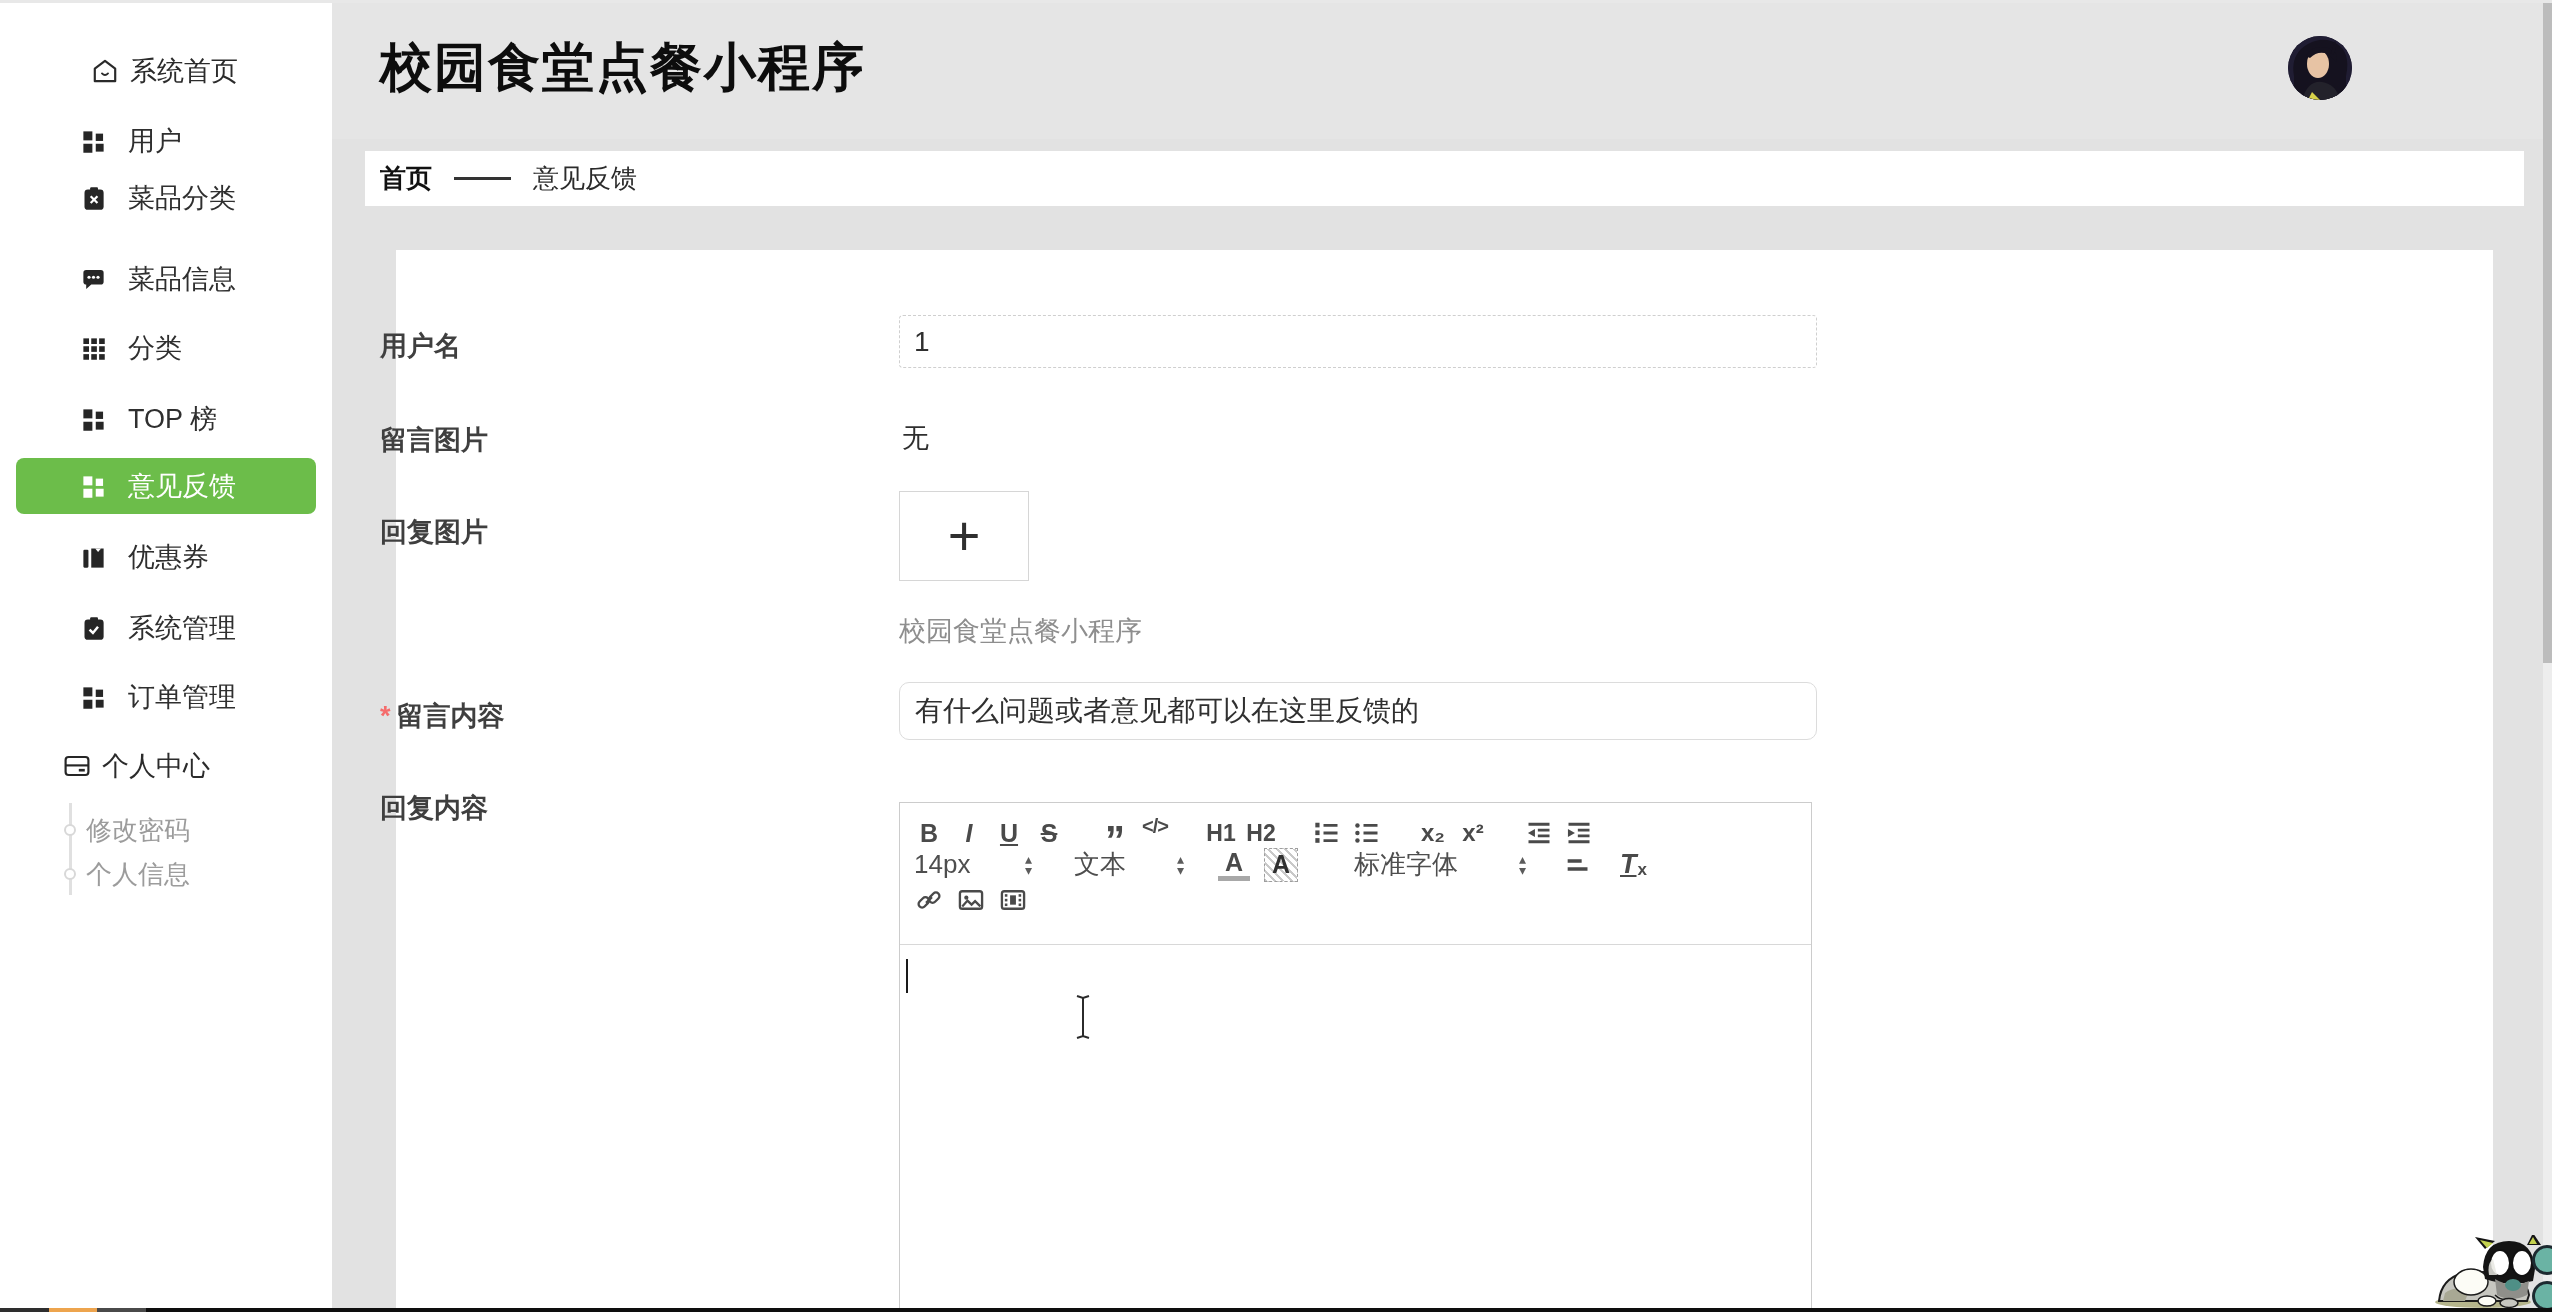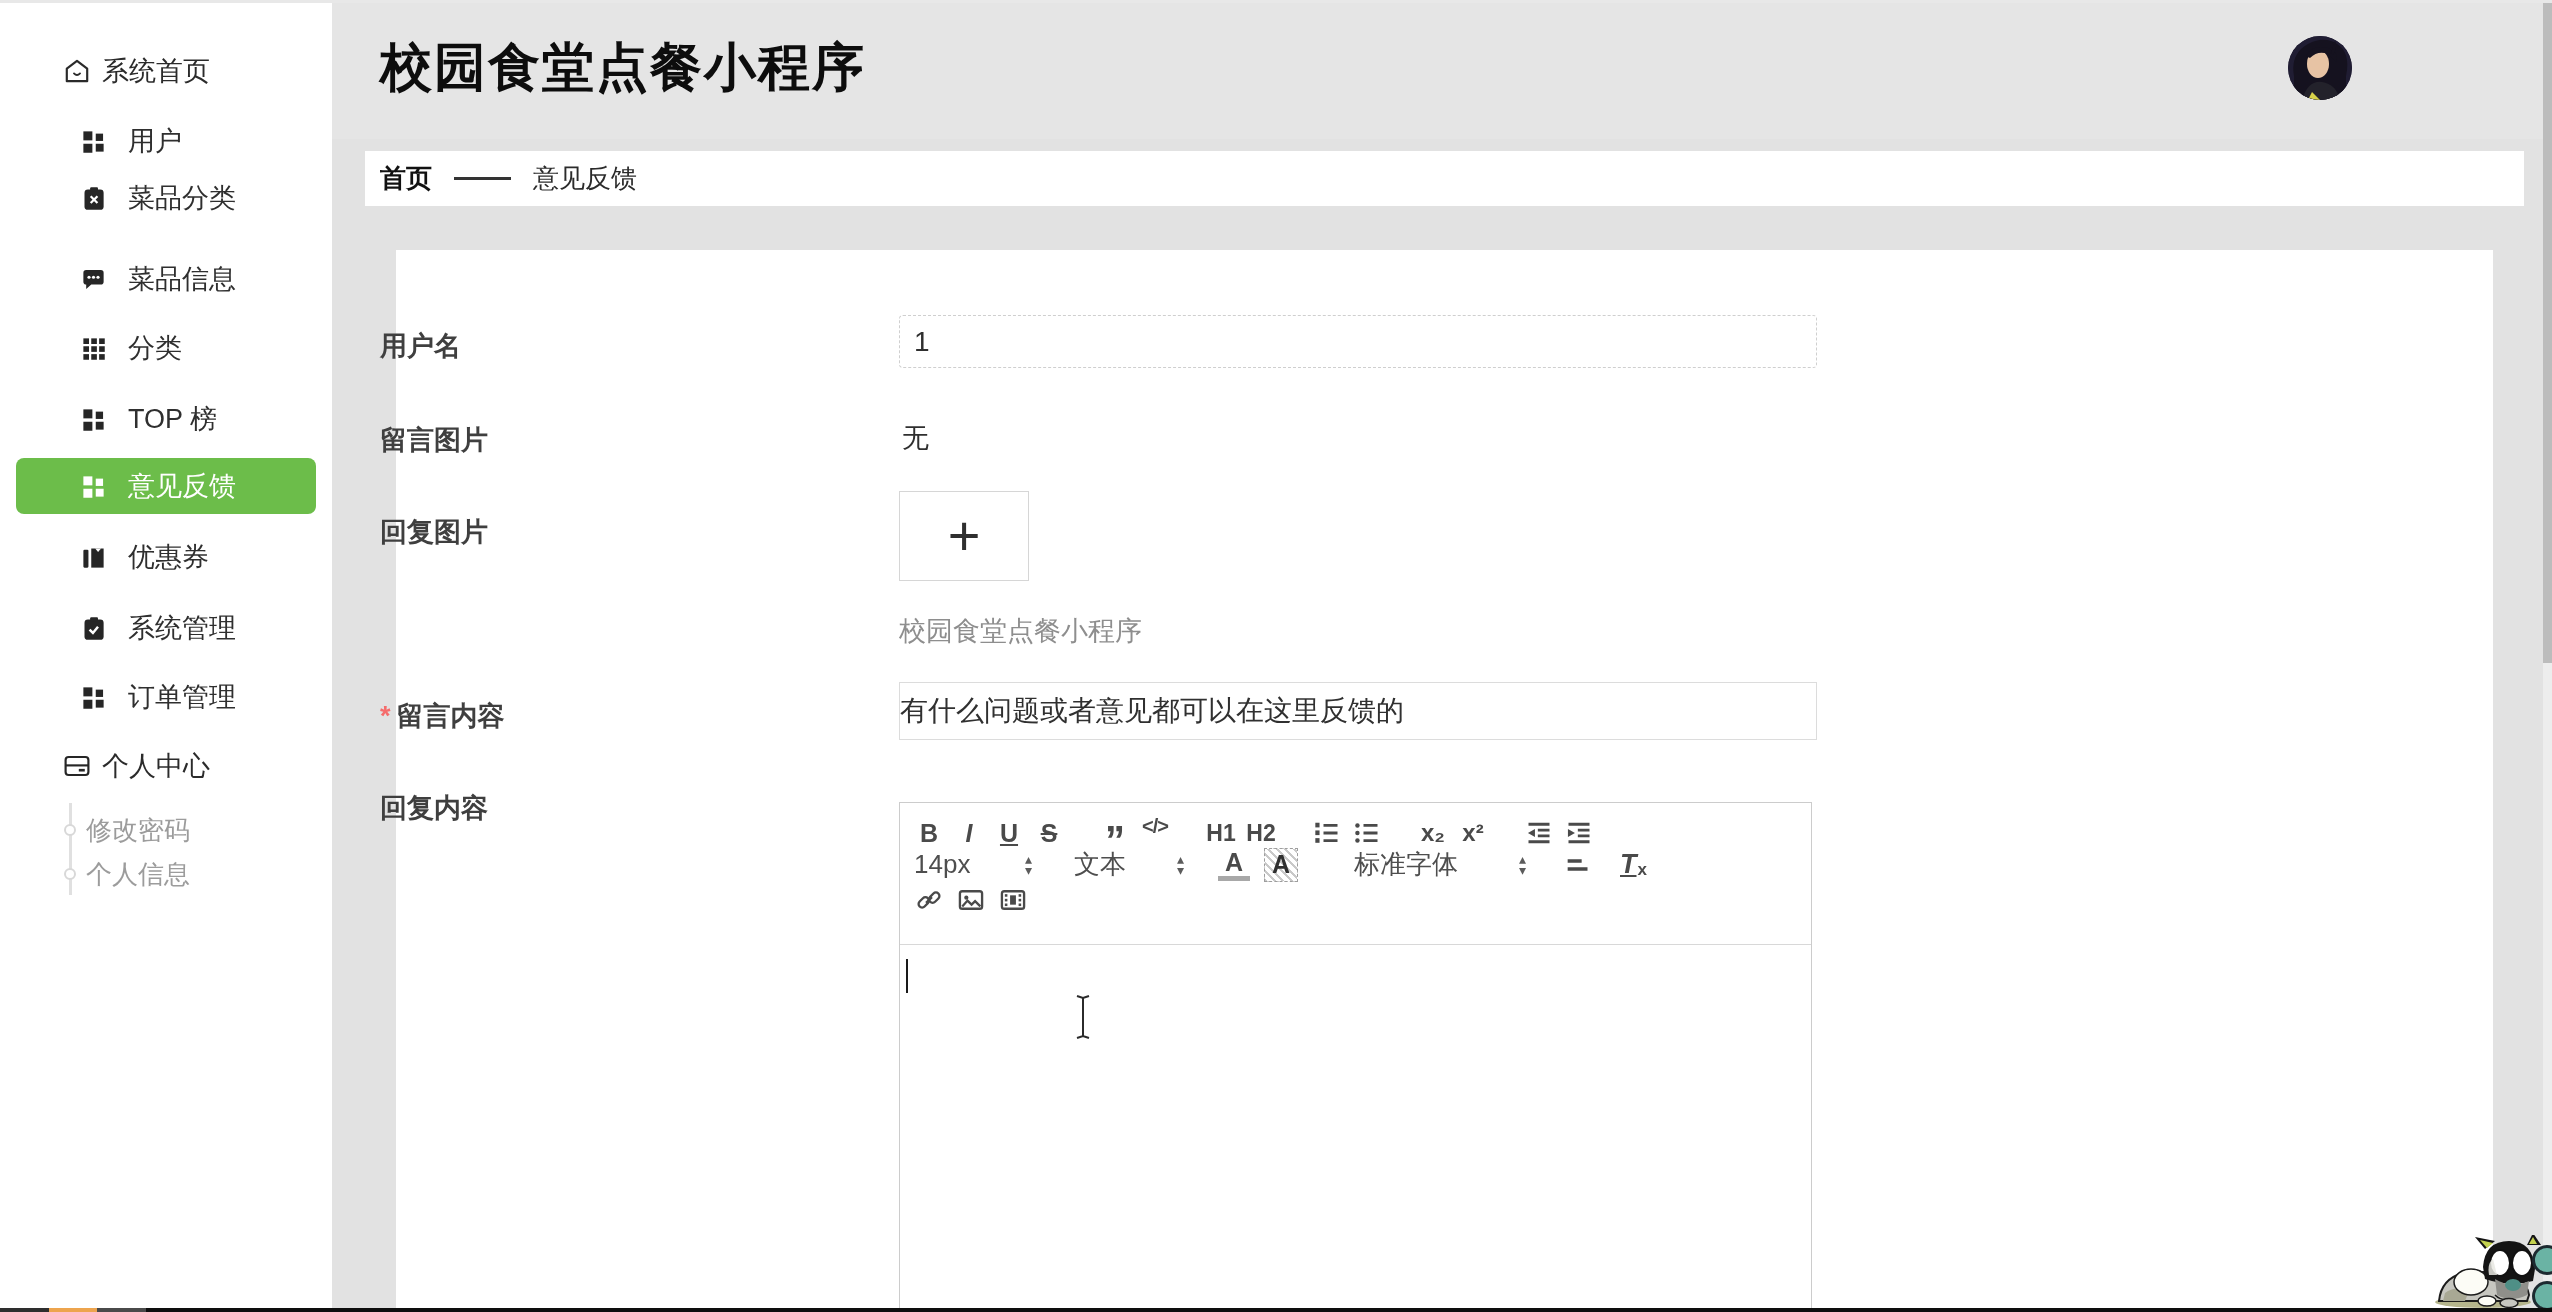--- a/index.html
+++ b/index.html
@@ -34,21 +34,21 @@
   .sub-item .lbl{margin-left:10px;font-size:26px;color:#9c9c9c;}
 
   
   .f-label{position:absolute;left:380px;width:488px;text-align:left;font-size:27px;font-weight:700;color:#3f3f3f;}
   .req{color:#f56c6c;margin-right:6px;font-weight:700;}
   #username-input{left:899px;top:312px;width:918px;height:53px;border:1px dashed #cfcfcf;border-radius:4px;background:#fff;box-sizing:border-box;font-size:28px;color:#2f2f2f;line-height:51px;padding-left:14px;}
   #msgimg-value{left:902px;top:417px;font-size:27px;color:#2f2f2f;}
   #upload-box{left:899px;top:488px;width:130px;height:90px;border:1px solid #d6d6d6;background:#fff;box-sizing:border-box;display:flex;align-items:center;justify-content:center;}
   #upload-box .plus{font-size:56px;font-weight:200;color:#2f2f2f;line-height:1;}
   #upload-hint{left:899px;top:610px;font-size:27px;color:#8e8e8e;}
-  #msgcontent-input{left:899px;top:679px;width:918px;height:58px;border:1px solid #dcdcdc;border-radius:0;background:#fff;box-sizing:border-box;font-size:28px;color:#303030;line-height:56px;}
+  #msgcontent-input{left:899px;top:679px;width:918px;height:58px;border:1px solid #dcdcdc;border-radius:10px;background:#fff;box-sizing:border-box;font-size:28px;color:#303030;line-height:56px;padding-left:15px;}
 
   
   #editor{left:899px;top:799px;width:913px;height:513px;border:1px solid #cccccc;box-sizing:border-box;background:#fff;}
   #toolbar{position:absolute;left:0;top:0;width:100%;height:142px;border-bottom:1px solid #d8d8d8;box-sizing:border-box;color:#4a4a4a;}
   .t-row{position:absolute;left:14px;display:flex;align-items:center;}
   .t-btn{width:30px;height:30px;display:flex;align-items:center;justify-content:center;font-size:25px;font-weight:700;color:#4a4a4a;}
   .t-group{display:flex;margin-right:26px;}
   .t-group .t-btn{margin-right:10px;}
   .glyph-u{text-decoration:underline;}
   .glyph-s{text-decoration:line-through;}
@@ -100,21 +100,21 @@
   </div>
 
   <div class="abs" id="breadcrumb-bar">
     <span class="bc-home">首页</span>
     <span class="bc-sep"></span>
     <span class="bc-cur">意见反馈</span>
   </div>
 
   <div class="abs" id="sidebar">
 
-    <div class="side-row" style="top:40px;">
+    <div class="side-row" style="top:40px;padding-left:28px;">
       <span class="icon">
         <svg width="30" height="30" viewBox="0 0 25 25">
             <path d="M4 10.5L12.5 4l8.5 6.5V21H4z" fill="none" stroke="#2a2a2a" stroke-width="1.8" stroke-linejoin="round"></path>
             <path d="M10 14.5q2.5 2.6 5 0" fill="none" stroke="#2a2a2a" stroke-width="1.6" stroke-linecap="round"></path>
           </svg>
       </span>
       <span class="lbl">系统首页</span>
     </div>
 
     <div class="menu-item" style="top:110px;">

